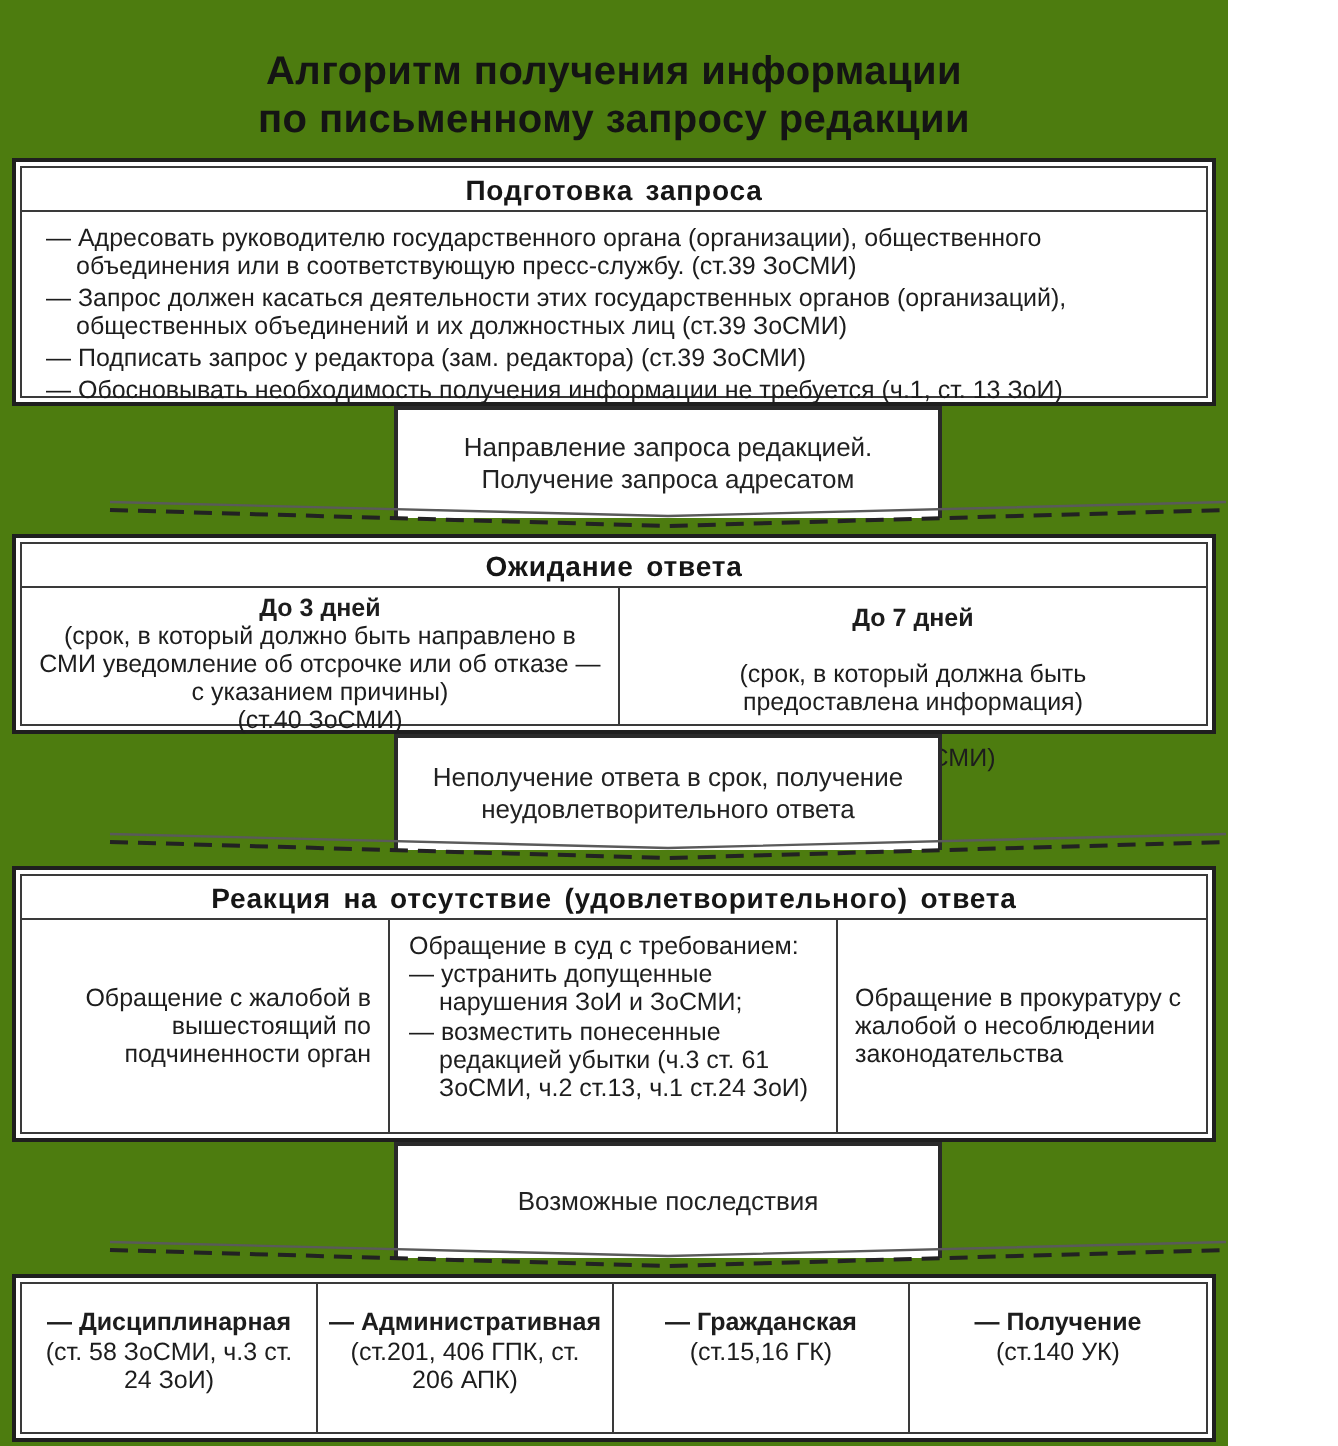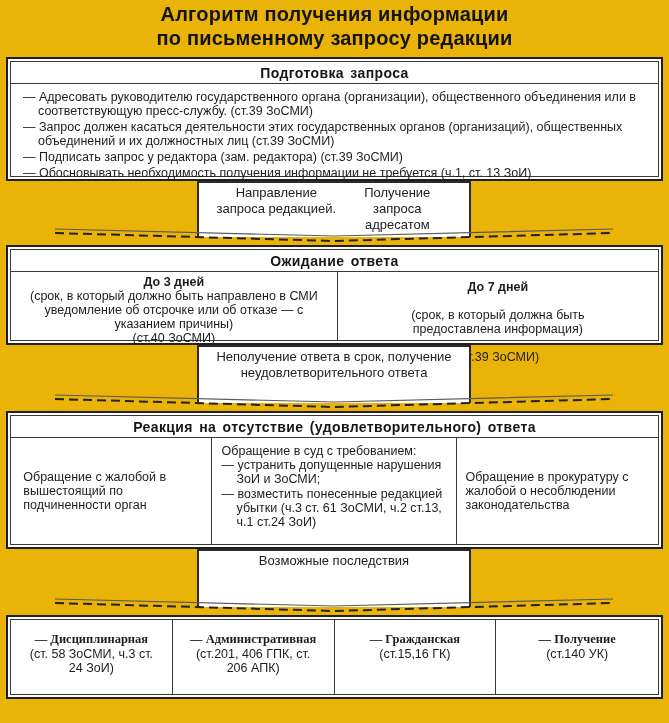--- a/index.html
+++ b/index.html
@@ -4,25 +4,25 @@
 <style>
   * { margin: 0; padding: 0; box-sizing: border-box; }
   html, body { background: #ffffff; }
   body {
     font-family: "Liberation Sans", "DejaVu Sans", sans-serif;
     color: #1b1b1b;
     -webkit-font-smoothing: antialiased;
   }
   .page {
     position: relative;
-    width: 669px;
+    width: 614px;
     height: 723px;
-    background: #eab308;
+    background: #4d7c0f;
     overflow: hidden;
-    padding-top: 0;
+    padding-top: 22px;
   }
   
   .title-block {
     text-align: center;
     font-weight: bold;
     font-size: 20px;
     line-height: 1.22;
     letter-spacing: 0.2px;
     margin: 2px 0 6px 0;
     color: #141414;
@@ -61,53 +61,53 @@
   
   .grid2 { display: flex; height: 68px; }
   .grid2 .cell { flex: 0 0 50.5%; border-right: 1px solid #3a3a3a; text-align: center; padding: 3px 8px; }
   .grid2 .cell:last-child { flex: 1 1 auto; border-right: none; padding-top: 8px; }
   .cell-title { font-weight: bold; }
 
   
   .grid3 { display: flex; height: 106px; }
   .grid3 .cell { padding: 6px 8px; }
   .grid3 .c1 { flex: 0 0 31%; border-right: 1px solid #3a3a3a;
-               display: flex; flex-direction: column; justify-content: center; text-align: left; }
+               display: flex; flex-direction: column; justify-content: center; text-align: right; }
   .grid3 .c2 { flex: 0 0 38%; border-right: 1px solid #3a3a3a; padding-left: 10px; }
   .grid3 .c3 { flex: 1 1 auto;
                display: flex; flex-direction: column; justify-content: center; text-align: left; }
   .grid3 .li { margin-bottom: 1px; }
 
   
   .grid4 { display: flex; height: 74px; }
   .grid4 .cell {
     flex: 0 0 25%;
     border-right: 1px solid #3a3a3a;
     text-align: center;
     padding-top: 12px;
     line-height: 1.18;
   }
   .grid4 .cell:last-child { border-right: none; }
-  .liab-name { font-weight: bold; font-family: Liberation Serif, serif; }
+  .liab-name { font-weight: bold; }
   .liab-ref  { max-width: 130px; margin: 0 auto; }
 
   
   .arrow { position: relative; height: 64px; }
   .arrow.tall { height: 66px; }
   .arrow-box {
     position: absolute;
     left: 197px;
     width: 274px;
     top: 0;
     bottom: 8px;
     border: 2px solid #2a2a2a;
     border-bottom: none;
     background: #fff;
     display: flex;
-    flex-direction: row;
+    flex-direction: column;
     justify-content: center;
     text-align: center;
     font-size: 13px;
     line-height: 1.25;
     color: #222;
     padding: 2px 14px;
   }
   .arrow-lines { position: absolute; left: 0; bottom: 0; width: 669px; height: 20px; display: block; }
 </style>
 </head>

